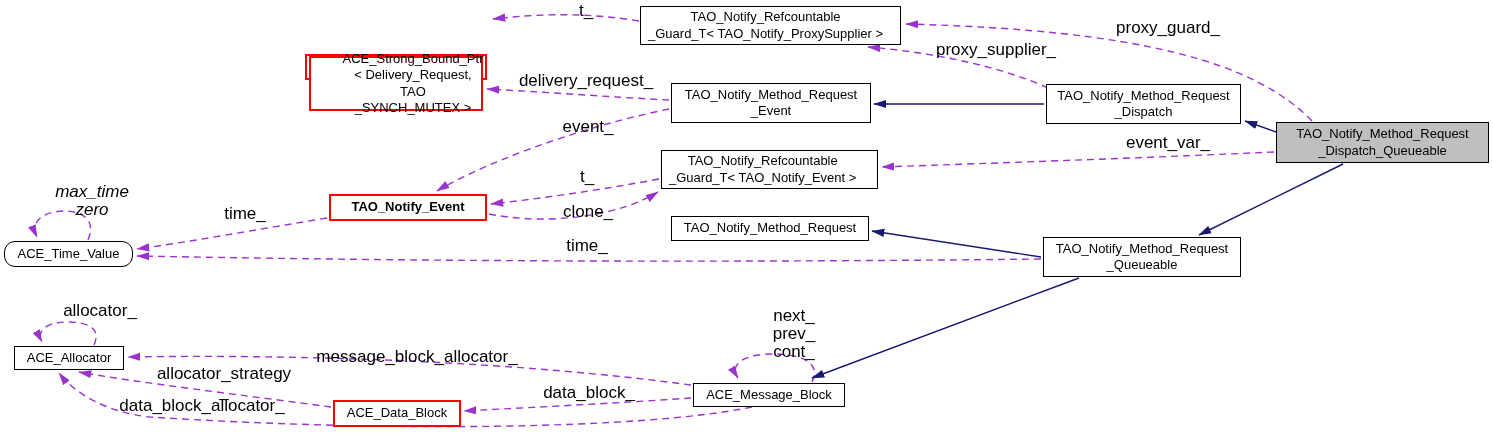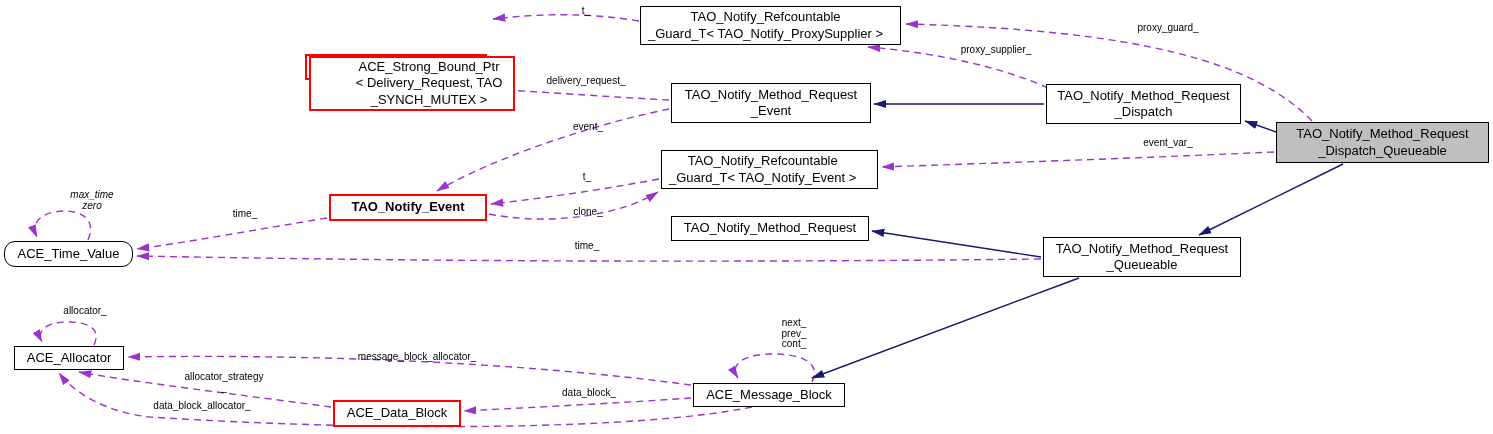--- a/index.html
+++ b/index.html
@@ -6,21 +6,21 @@
   .stage{position:relative;width:1493px;height:434px;background:#fff;
          font-family:"Liberation Sans",sans-serif;overflow:hidden;}
   .edges{position:absolute;left:0;top:0;}
   .node{position:absolute;box-sizing:border-box;background:#ffffff;border:1px solid #000;
         display:flex;align-items:center;justify-content:center;text-align:center;
         white-space:pre-line;font-size:13px;line-height:1.26;color:#000;}
   .node.red{border:2px solid #ff0000;}
   .node.gray{background:#bfbfbf;border-width:1.5px;}
   .node.left{justify-content:flex-start;text-align:center;padding-left:7px;}
   .elabel{position:absolute;transform:translate(-50%,-50%);white-space:pre;
-          text-align:center;font-size:10px;line-height:1.06;color:#000;padding-left:48px;}
+          text-align:center;font-size:17px;line-height:1.06;color:#000;padding-left:48px;}
 </style>
 </head>
 <body>
 
 <div class="stage">
 
   <svg class="edges" width="1493" height="434" viewBox="0 0 1493 434">
     <defs>
       <marker id="ap" viewBox="0 0 13 9" refX="12.3" refY="4.5" markerWidth="13" markerHeight="9" orient="auto" markerUnits="userSpaceOnUse">
         <path d="M0,0.4 L13,4.5 L0,8.6 z" fill="#9a32cd"></path>
@@ -57,21 +57,21 @@
       <path marker-end="url(#an)" d="M 1343,164 L 1199,235"></path>
       <path marker-end="url(#an)" d="M 1079,278 L 812,378"></path>
     </g>
   </svg>
 
   <div class="node red" style="left:305px;top:6px;width:182px;height:26px;margin-top:48px;">TAO_Notify_ProxySupplier</div>
 
   <div class="node left" style="left:640px;top:6px;width:261px;height:39px;">TAO_Notify_Refcountable
 _Guard_T&lt; TAO_Notify_ProxySupplier &gt;</div>
 
-  <div class="node red" style="left:309px;top:56px;width:206px;height:55px;padding-left:34px;">ACE_Strong_Bound_Ptr
+  <div class="node red" style="left:309px;top:56px;width:174px;height:55px;padding-left:34px;">ACE_Strong_Bound_Ptr
 &lt; Delivery_Request, TAO
 _SYNCH_MUTEX &gt;</div>
 
   <div class="node" style="left:671px;top:83px;width:200px;height:40px;">TAO_Notify_Method_Request
 _Event</div>
 
   <div class="node" style="left:1046px;top:84px;width:195px;height:40px;">TAO_Notify_Method_Request
 _Dispatch</div>
 
   <div class="node gray" style="left:1276px;top:122px;width:213px;height:41px;">TAO_Notify_Method_Request
@@ -100,21 +100,21 @@
   <span class="elabel" style="left:972px;top:50px;">proxy_supplier_</span>
   <span class="elabel" style="left:562px;top:81px;">delivery_request_</span>
   <span class="elabel" style="left:564px;top:127px;">event_</span>
   <span class="elabel" style="left:1144px;top:143px;">event_var_</span>
   <span class="elabel" style="left:563px;top:177px;">t_</span>
   <span class="elabel" style="left:564px;top:212px;">clone_</span>
   <span class="elabel" style="left:68px;top:201px;font-style:italic;">max_time
 zero</span>
   <span class="elabel" style="left:221px;top:214px;">time_</span>
   <span class="elabel" style="left:563px;top:246px;">time_</span>
-  <span class="elabel" style="left:61px;top:311px;text-align:right;">allocator_</span>
+  <span class="elabel" style="left:76px;top:311px;text-align:right;">allocator_</span>
   <span class="elabel" style="left:393px;top:357px;">message_block_allocator_</span>
   <span class="elabel" style="left:200px;top:383px;">allocator_strategy
 _</span>
   <span class="elabel" style="left:178px;top:406px;">data_block_allocator_</span>
   <span class="elabel" style="left:565px;top:393px;">data_block_</span>
   <span class="elabel" style="left:770px;top:334px;">next_
 prev_
 cont_</span>
 
 </div>

